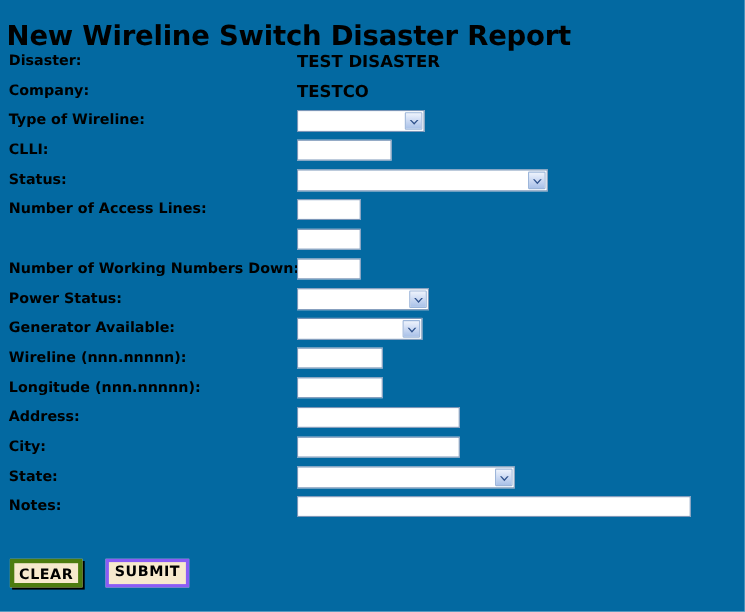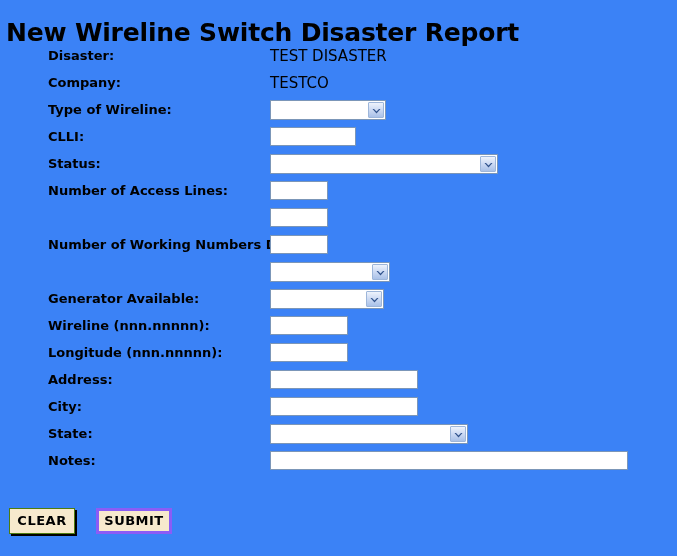--- a/index.html
+++ b/index.html
@@ -12,21 +12,21 @@
     height: 556px;
     overflow: hidden;
     font-family: "DejaVu Sans", "Liberation Sans", sans-serif;
     color: #000000;
     position: relative;
   }
   .page {
     position: relative;
     width: 677px;
     height: 556px;
-    background: #3b82f6;
+    background: #0369a1;
   }
 
   
   .page-title {
     position: absolute;
     left: 6px;
     top: 1px;
     font-size: 25px;
     font-weight: bold;
     letter-spacing: -0.2px;
@@ -49,30 +49,29 @@
   }
   .row-label {
     position: absolute;
     left: 8px;
     top: 0;
     font-size: 13px;
     font-weight: bold;
     line-height: 20px;
     white-space: nowrap;
     font-family: "DejaVu Sans", "Liberation Sans", sans-serif;
-    margin-left: 40px;
   }
   .row-control {
     position: absolute;
     left: 270px;
     top: 0;
   }
   .static-value {
     font-size: 15px;
-    font-weight: normal;
+    font-weight: bold;
     line-height: 20px;
     white-space: nowrap;
     font-family: "DejaVu Sans", "Liberation Sans", sans-serif;
   }
 
   
   .txt {
     box-sizing: border-box;
     height: 19px;
     border: 1px solid #7b96b8;
@@ -138,21 +137,21 @@
     left: 0;
     top: 508px;
     width: 677px;
     height: 40px;
   }
   .btn {
     position: absolute;
     top: 0;
     box-sizing: border-box;
     background: #f7e9cd;
-    border: 1px solid #4d7c0f;
+    border: 4px solid #4d7c0f;
     box-shadow: 2px 2px 0 #000000;
     font-family: "DejaVu Sans", "Liberation Sans", sans-serif;
     font-size: 13px;
     font-weight: bold;
     letter-spacing: 0.5px;
     color: #000000;
     text-align: center;
     line-height: 22px;
     height: 26px;
     cursor: pointer;
@@ -238,20 +237,21 @@
     </div>
 
     <div class="form-row">
       <span class="row-label">Number of Working Numbers Down:</span>
       <div class="row-control">
         <input class="txt w-num" type="text" value="" style="">
       </div>
     </div>
 
     <div class="form-row">
+      <span class="row-label">Power Status:</span>
       <div class="row-control">
         <div class="sel w-power">
           <span class="sel-text"></span>
           <span class="sel-btn">
             <svg width="11" height="9" viewBox="0 0 11 9">
                 <path d="M1.5 2 L5.5 6.5 L9.5 2 L8 2 L5.5 4.6 L3 2 Z" fill="#30528c"></path>
               </svg>
           </span>
         </div>
       </div>

